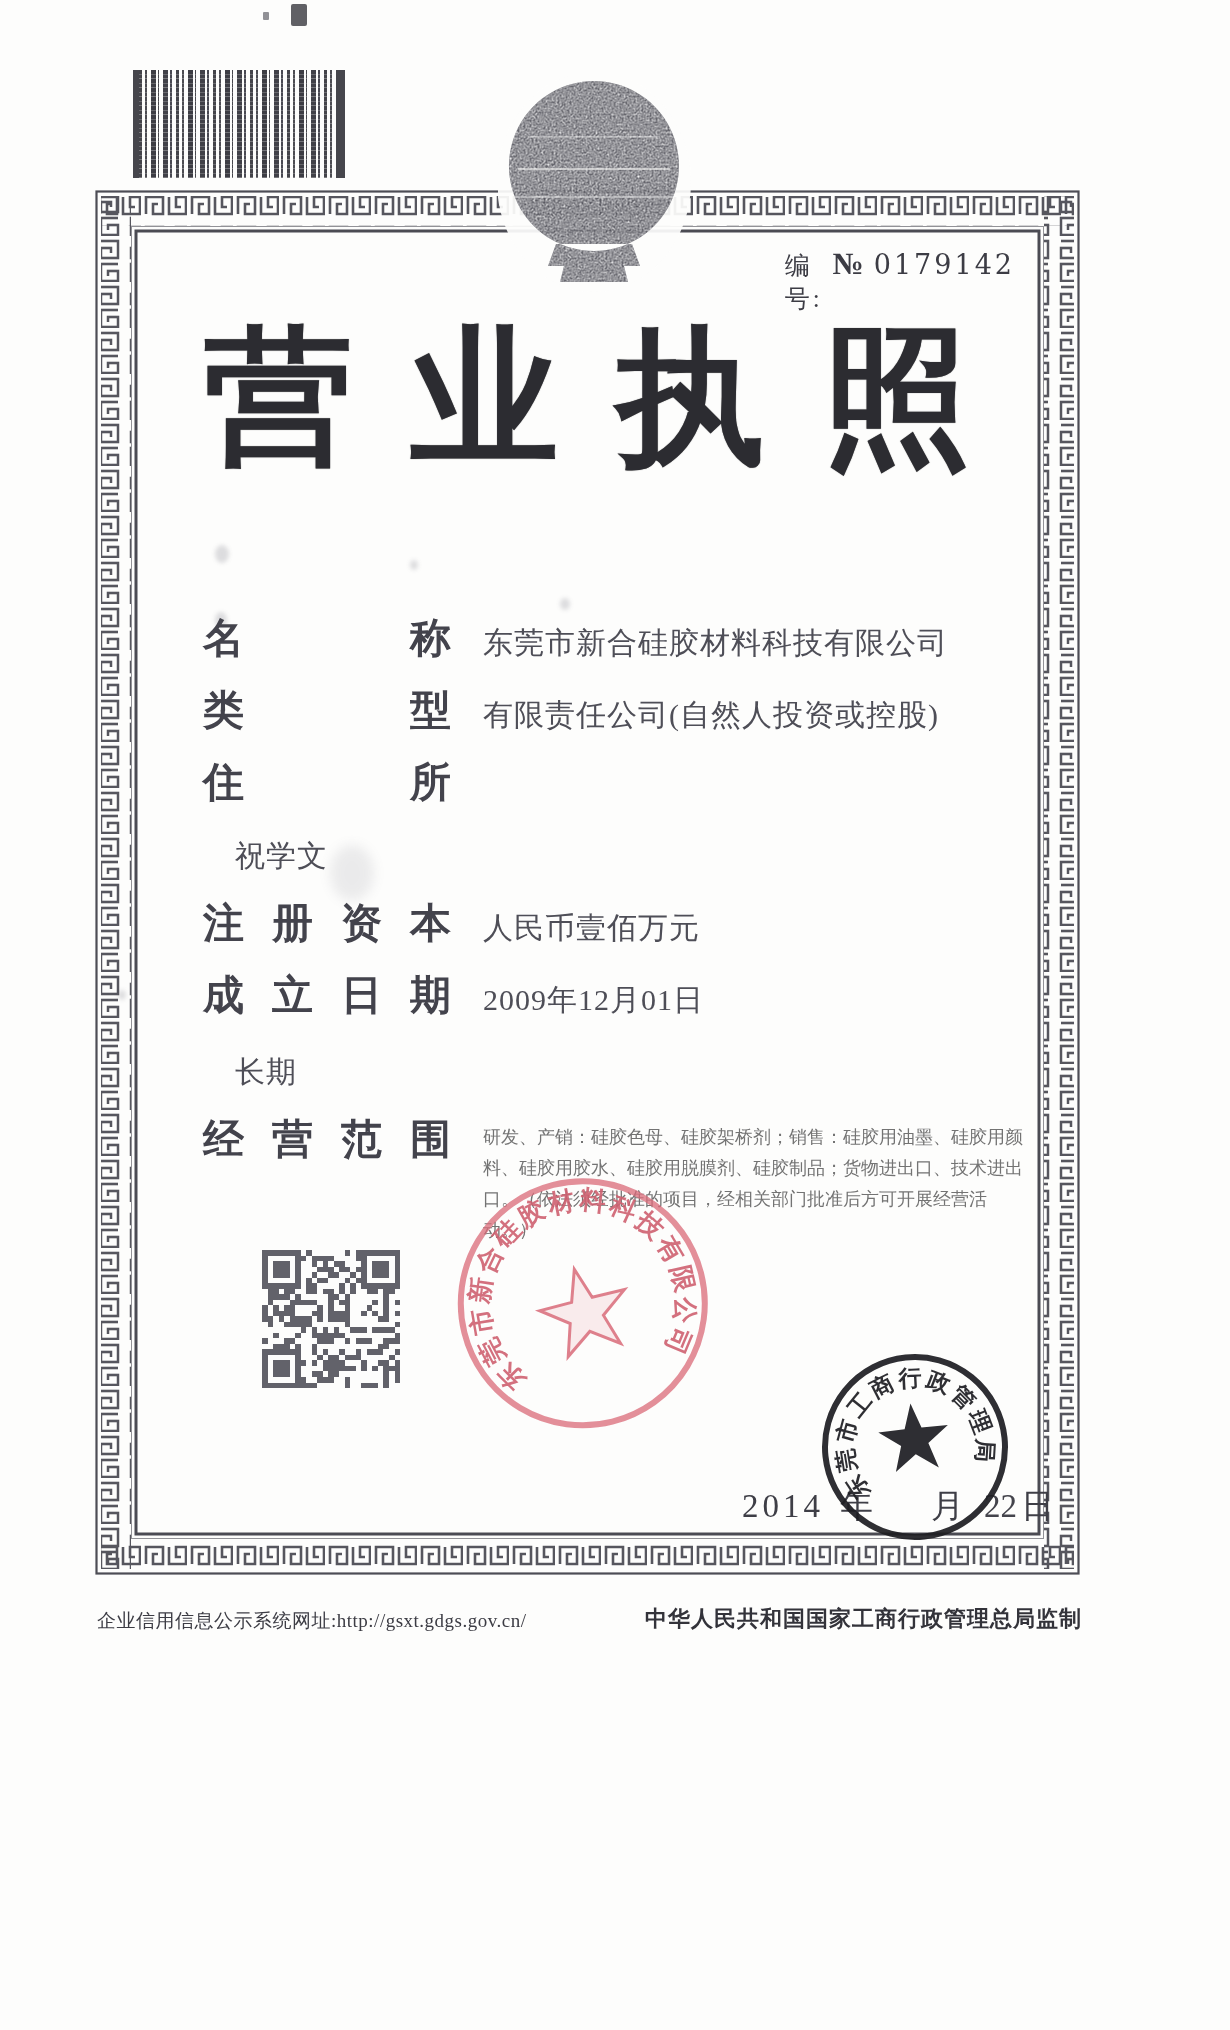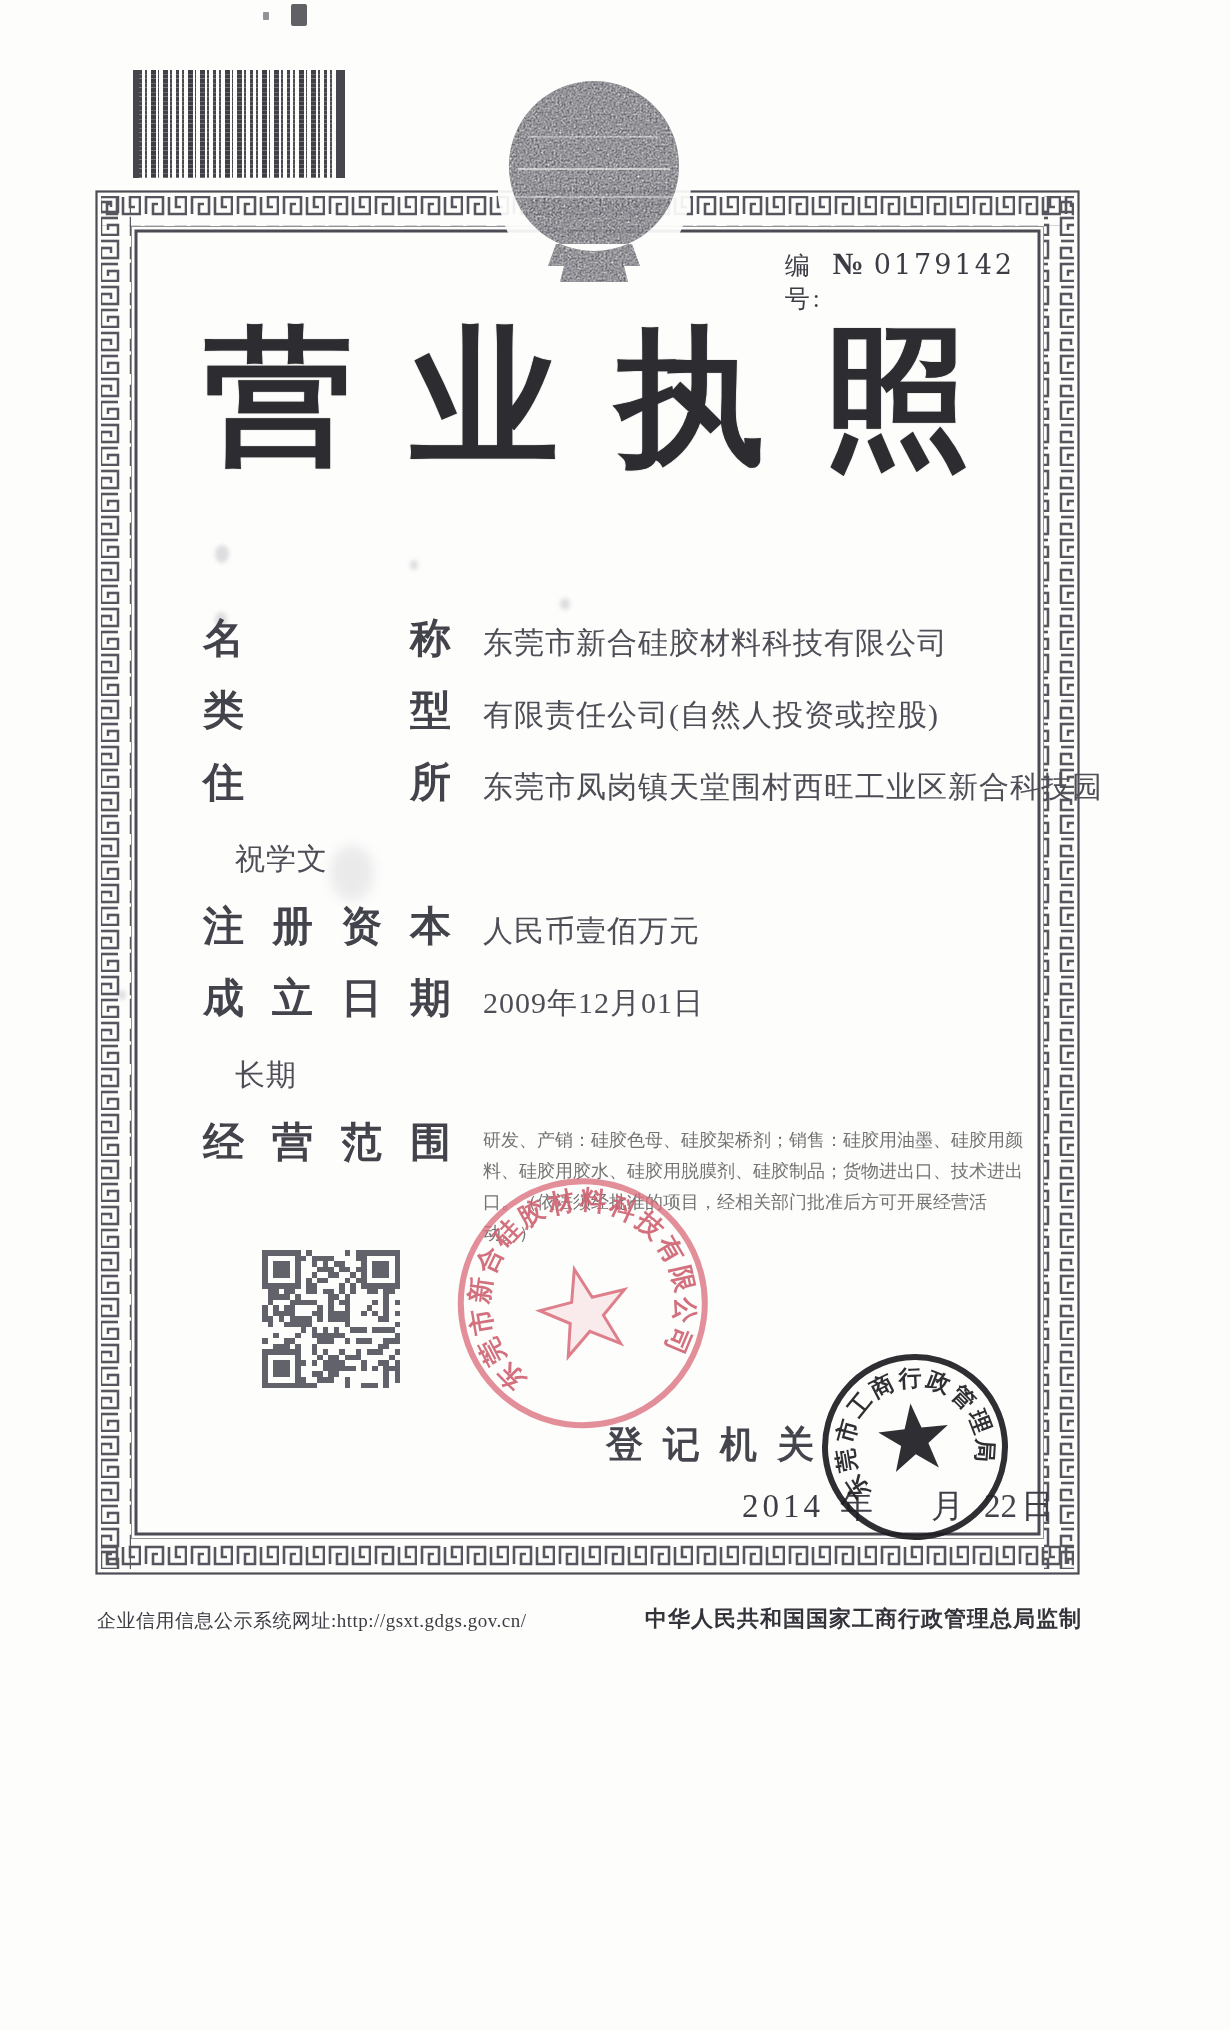--- a/index.html
+++ b/index.html
@@ -142,21 +142,20 @@
     <div class="row">
       <div class="flabel">名称</div>
       <div class="fvalue">东莞市新合硅胶材料科技有限公司</div>
     </div>
     <div class="row">
       <div class="flabel">类型</div>
       <div class="fvalue">有限责任公司(自然人投资或控股)</div>
     </div>
     <div class="row">
       <div class="flabel">住所</div>
-      <div class="fvalue">东莞市凤岗镇天堂围村西旺工业区新合科技园</div>
     </div>
     <div class="row">
       <div class="fvalue">祝学文</div>
     </div>
     <div class="row">
       <div class="flabel">注册资本</div>
       <div class="fvalue">人民币壹佰万元</div>
     </div>
     <div class="row">
       <div class="flabel">成立日期</div>
@@ -489,21 +488,20 @@
         <path id="sealArc" d="M63 195 A94 94 0 1 1 207 195" fill="none"></path>
       </defs>
       <circle cx="135" cy="135" r="122" fill="none" stroke="#d96a78" stroke-width="6" opacity=".75"></circle>
       <path d="M0,-46 L10.6,-14.6 L43.7,-14.2 L17.1,5.6 L27,37.2 L0,18 L-27,37.2 L-17.1,5.6 L-43.7,-14.2 L-10.6,-14.6 Z" transform="translate(135,146)" fill="rgba(217,106,120,.14)" stroke="#d96a78" stroke-width="3" opacity=".85"></path>
       <text font-size="26" letter-spacing="3" fill="#cf6170" opacity=".9" font-family="Liberation Serif, DejaVu Serif, serif" font-weight="700">
         <textPath href="#sealArc" startOffset="0">东莞市新合硅胶材料科技有限公司</textPath>
       </text>
     </svg>
   </div>
 
-  <div class="registrar">登记机关</div>
 
   <div class="issue-date">
     <span class="d-year">2014</span>
     <span class="d-ychar">年</span>
     <span class="d-mchar">月</span>
     <span class="d-day">22</span>
     <span class="d-dchar">日</span>
   </div>
 
   <div class="registry-stamp">

